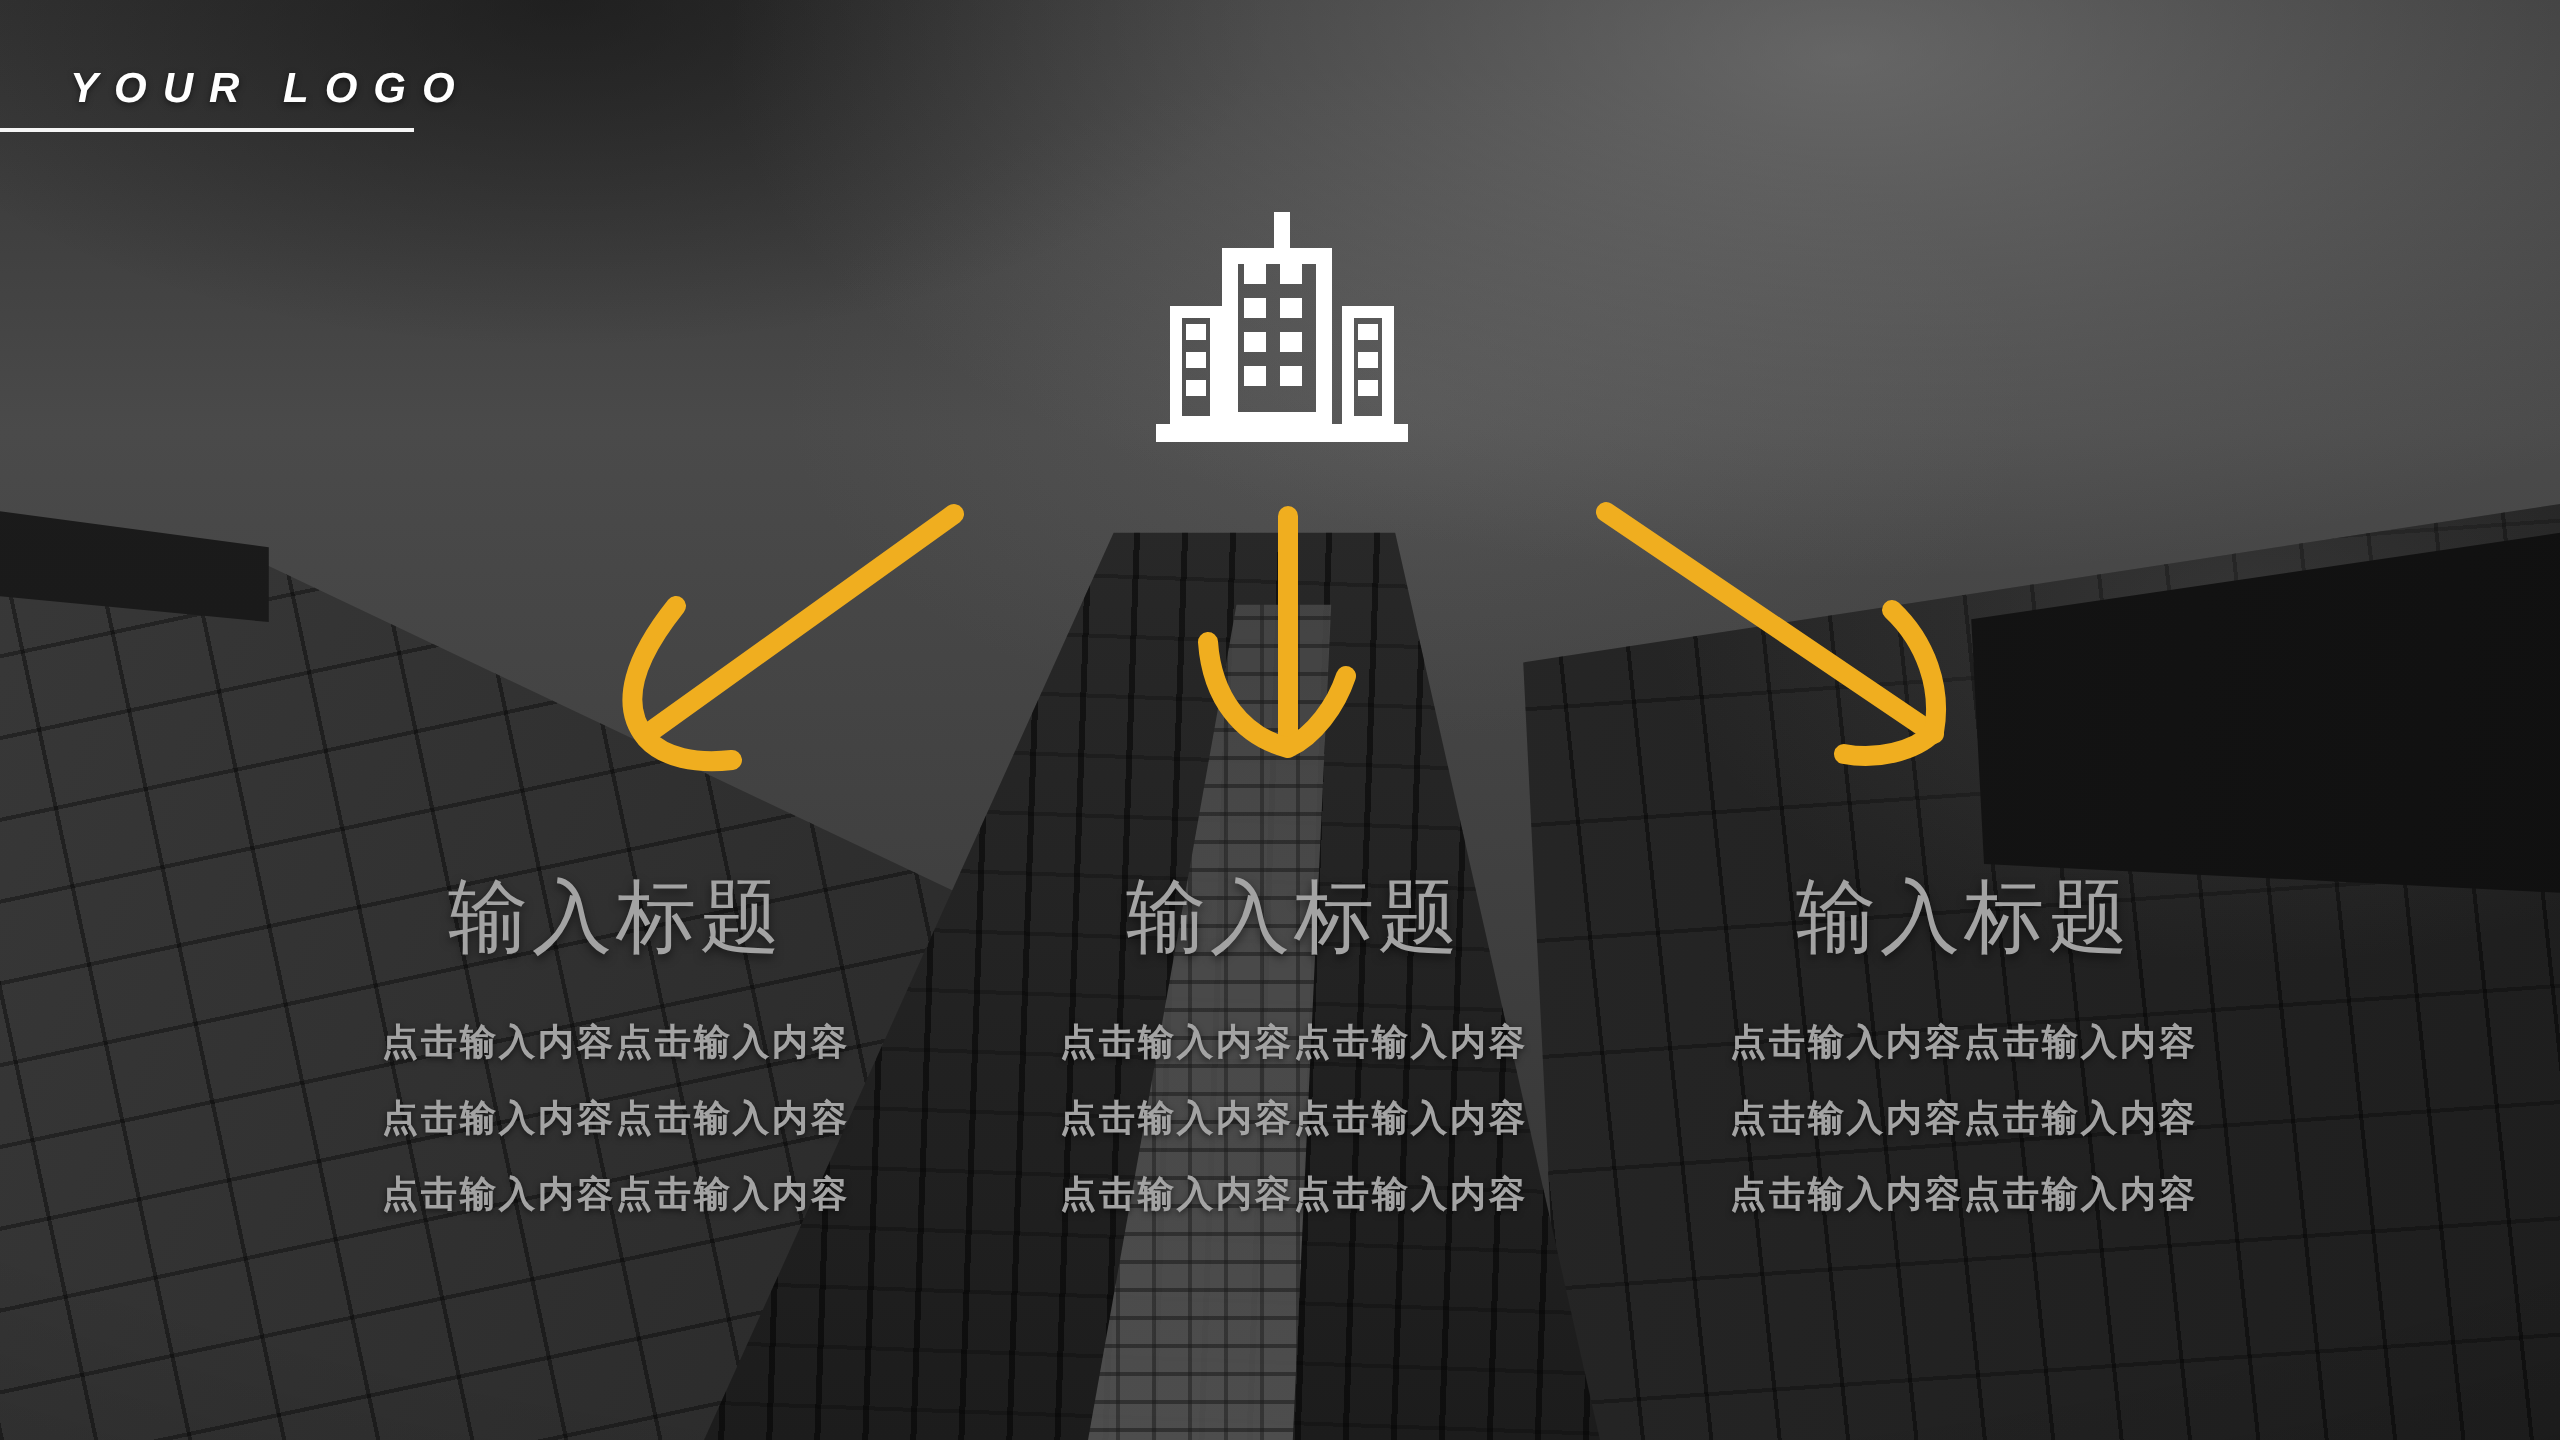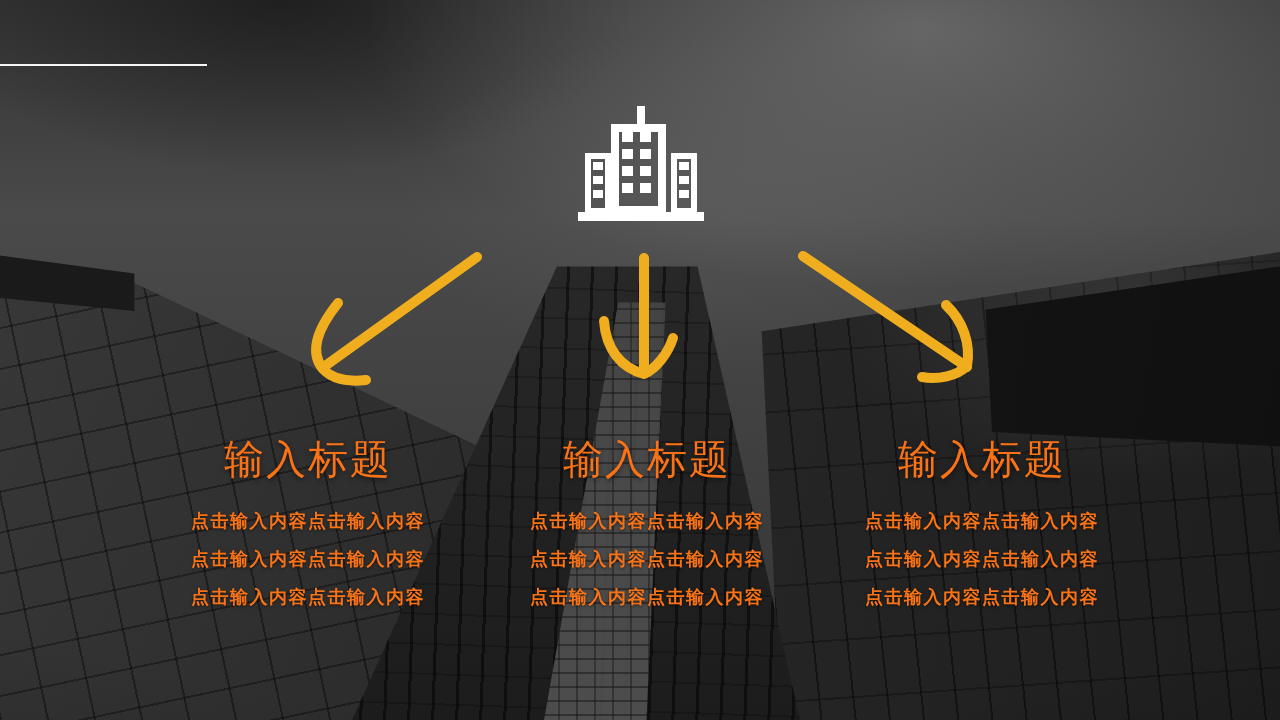--- a/index.html
+++ b/index.html
@@ -66,21 +66,21 @@
     text-shadow:0 1px 3px rgba(0,0,0,.5);
   }
   .logo-underline{
     position:absolute;left:0;top:64px;width:207px;height:2px;background:#f5f5f5;
   }
   
   .building-icon{position:absolute;left:576px;top:105px;width:130px;height:117px;}
   
   .arrows{position:absolute;inset:0;pointer-events:none;}
   
-  .col{position:absolute;top:436px;width:320px;text-align:center;color:#f97316;}
+  .col{position:absolute;top:436px;width:320px;text-align:center;color:#a3a3a3;}
   .col-1{left:148px;}
   .col-2{left:487px;}
   .col-3{left:822px;}
   .col h2{
     margin:0 0 20px 0;font-size:40px;font-weight:500;line-height:1.15;
     letter-spacing:2px;text-shadow:0 2px 5px rgba(0,0,0,.55);
   }
   .col p{
     margin:0;font-size:18px;line-height:38px;font-weight:700;
     letter-spacing:1.5px;white-space:nowrap;
@@ -94,20 +94,21 @@
 
   <div class="layer bg-sky"></div>
   <div class="layer bld-left"></div>
   <div class="layer parapet-left"></div>
   <div class="layer bld-right"></div>
   <div class="layer slab-right"></div>
   <div class="layer bld-mid"></div>
   <div class="layer strip-mid"></div>
   <div class="layer vignette"></div>
 
+  <div class="logo">YOUR LOGO</div>
   <div class="logo-underline"></div>
 
   <svg class="building-icon" viewBox="0 0 130 115" aria-hidden="true">
     <g fill="#fff">
       <rect x="61" y="0" width="8" height="22"></rect>
       <rect x="2" y="106" width="126" height="9"></rect>
 
       <rect x="46" y="26" width="11" height="10"></rect>
         <rect x="64" y="26" width="11" height="10"></rect>
       <rect x="46" y="43" width="11" height="10"></rect>

